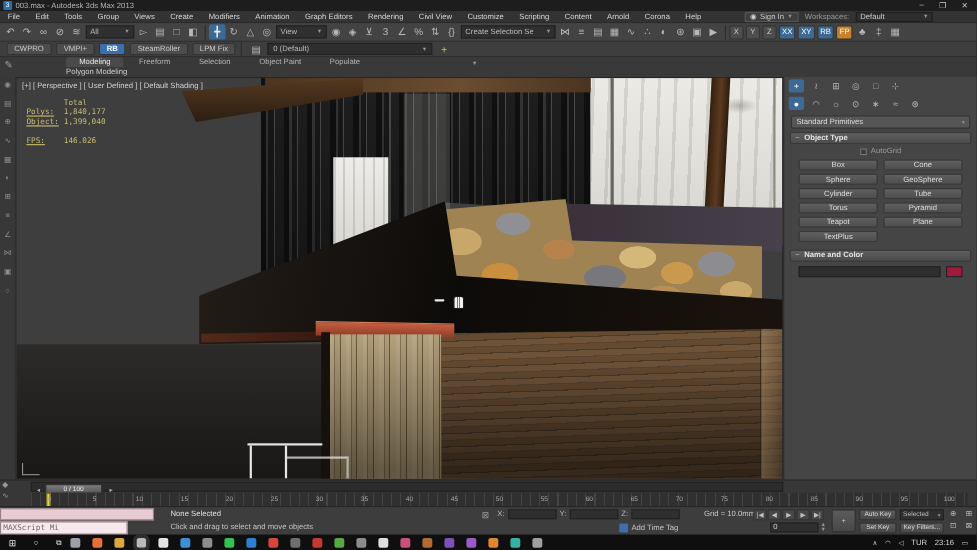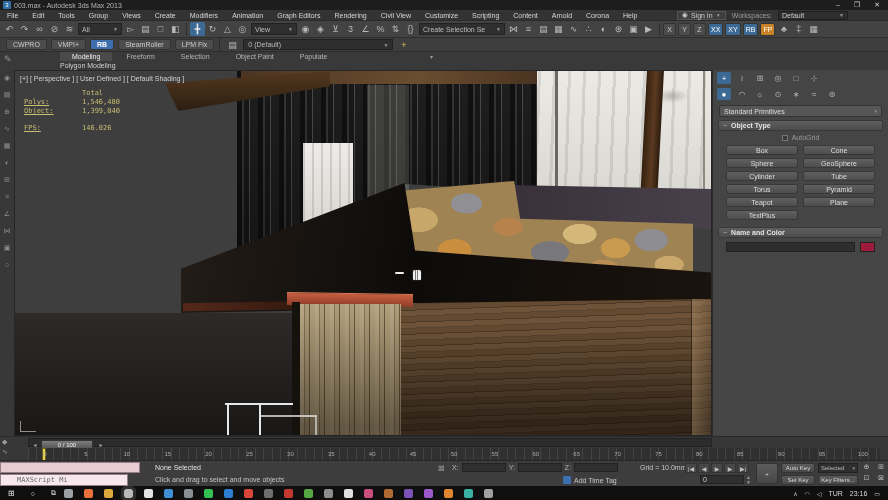--- a/index.html
+++ b/index.html
@@ -134,21 +134,21 @@
       background:linear-gradient(180deg,rgba(60,45,30,.12),rgba(18,13,7,.55) 92%),
                  repeating-linear-gradient(90deg,#ccb994 0 4px,#8f7f5e 4px 5px,#c0ac86 5px 9px,#6d5e44 9px 10px,#c3b189 10px 15px);}
   .rail{position:absolute;background:#e6e6e6;}
   .sc-dash{left:380px;top:201px;width:9px;height:2px;background:#ececec;border-radius:1px;}
   .sc-cursor{left:398px;top:199px;width:8px;height:10px;background:#f2f2f2;border-radius:2px 2px 1px 1px;
       box-shadow:0 0 0 1px rgba(40,40,40,.55);
       background-image:linear-gradient(90deg,rgba(0,0,0,0) 2px,rgba(90,90,90,.8) 2px 3px,rgba(0,0,0,0) 3px 4px,rgba(90,90,90,.8) 4px 5px,rgba(0,0,0,0) 5px);}
   .vp-label{position:absolute;left:5px;top:4px;font-size:7px;color:#d2d2d2;}
   .vp-stats{position:absolute;left:9px;top:18px;font-family:"DejaVu Sans Mono",monospace;
             font-size:7px;line-height:9px;color:#c9bd72;}
-  .vp-stats .row{display:flex;gap:24px;}
+  .vp-stats .row{display:flex;}
   .vp-stats .k{width:34px;text-decoration:underline;}
   .vp-stats .fps{margin-top:8px;}
   .axis{position:absolute;left:5px;top:348px;width:18px;height:14px;}
   .axis .ax{position:absolute;background:#909090;}
 
   
   .cmd-panel{position:absolute;left:712px;top:0;width:176px;height:366px;background:#454545;
              border-left:1px solid #2b2b2b;font-size:7px;}
   .cp-icons{display:flex;gap:4px;padding:2px 4px;}
   .cp-icons .gi{width:14px;height:12px;font-size:8px;}
@@ -177,22 +177,22 @@
                border:1px solid #333;color:#f0f0f0;font-size:6px;display:flex;align-items:center;justify-content:center;}
   .ruler{position:absolute;left:28px;top:11px;width:852px;height:13px;background:#303030;
          background-image:repeating-linear-gradient(90deg,#444 0 1px,rgba(0,0,0,0) 1px 8.4px);}
   .ruler .tick-label{position:absolute;top:3px;transform:translateX(-50%);font-size:6px;color:#a8a8a8;}
   .cur-frame{position:absolute;left:14px;top:0;width:4px;height:13px;background:#e5d44a;border:1px solid #6b611c;}
 
   
   .statusbar{position:absolute;left:0;top:460px;width:888px;height:26px;background:#3d3d3d;border-top:1px solid #262626;font-size:7px;}
   .ms-listener{position:absolute;left:0;top:0;width:140px;height:26px;}
   .ms-top{position:absolute;left:0;top:1px;width:140px;height:11px;background:#e8ccd4;border:1px solid #9b7f88;}
-  .ms-bot{position:absolute;left:0;top:13px;width:128px;height:12px;background:#f6e8ed;border:1px solid #9b7f88;
-          color:#6b6b6b;font-family:"DejaVu Sans Mono",monospace;font-size:7px;padding:1px 16px;overflow:hidden;white-space:nowrap;}
+  .ms-bot{position:absolute;left:0;top:13px;width:116px;height:12px;background:#f6e8ed;border:1px solid #9b7f88;
+          color:#6b6b6b;font-family:"DejaVu Sans Mono",monospace;font-size:7px;padding:1px 2px;overflow:hidden;white-space:nowrap;}
   .sb-status{position:absolute;left:155px;top:3px;color:#e0e0e0;}
   .sb-prompt{position:absolute;left:155px;top:15px;color:#c4c4c4;}
   .sb-lock{position:absolute;left:438px;top:3px;color:#9a9a9a;font-size:8px;}
   .coords{position:absolute;left:452px;top:2px;display:flex;align-items:center;gap:3px;color:#b5b5b5;}
   .coords .fld{width:44px;height:9px;background:#2f2f2f;border:1px solid #222;color:#8a8a8a;padding:0 2px;display:inline-block;}
   .sb-grid{position:absolute;left:640px;top:3px;color:#c8c8c8;}
   .timetag{position:absolute;left:563px;top:15px;display:flex;align-items:center;gap:3px;color:#c8c8c8;}
   .timetag .ic{width:8px;height:8px;background:#3d6fae;border-radius:1px;display:inline-block;}
   .sb-play{position:absolute;left:685px;top:2px;display:flex;gap:1px;}
   .sb-play .gi{width:12px;height:10px;font-size:6px;color:#c2c2c2;background:#474747;border:1px solid #333;border-radius:1px;}
@@ -423,21 +423,21 @@
       <div class="sc sc-cursor"></div>
 
       <div class="vp-label">[+] [ Perspective ] [ User Defined ] [ Default Shading ]</div>
       <div class="vp-stats">
         <div class="row">
             <span class="k"></span>
             <span>Total</span>
           </div>
         <div class="row">
             <span class="k">Polys:</span>
-            <span>1,546,480</span>
+            <span>1,840,177</span>
           </div>
         <div class="row">
             <span class="k">Object:</span>
             <span>1,399,040</span>
           </div>
         <div class="row fps">
             <span class="k">FPS:</span>
             <span>146.026</span>
           </div>
       </div>

